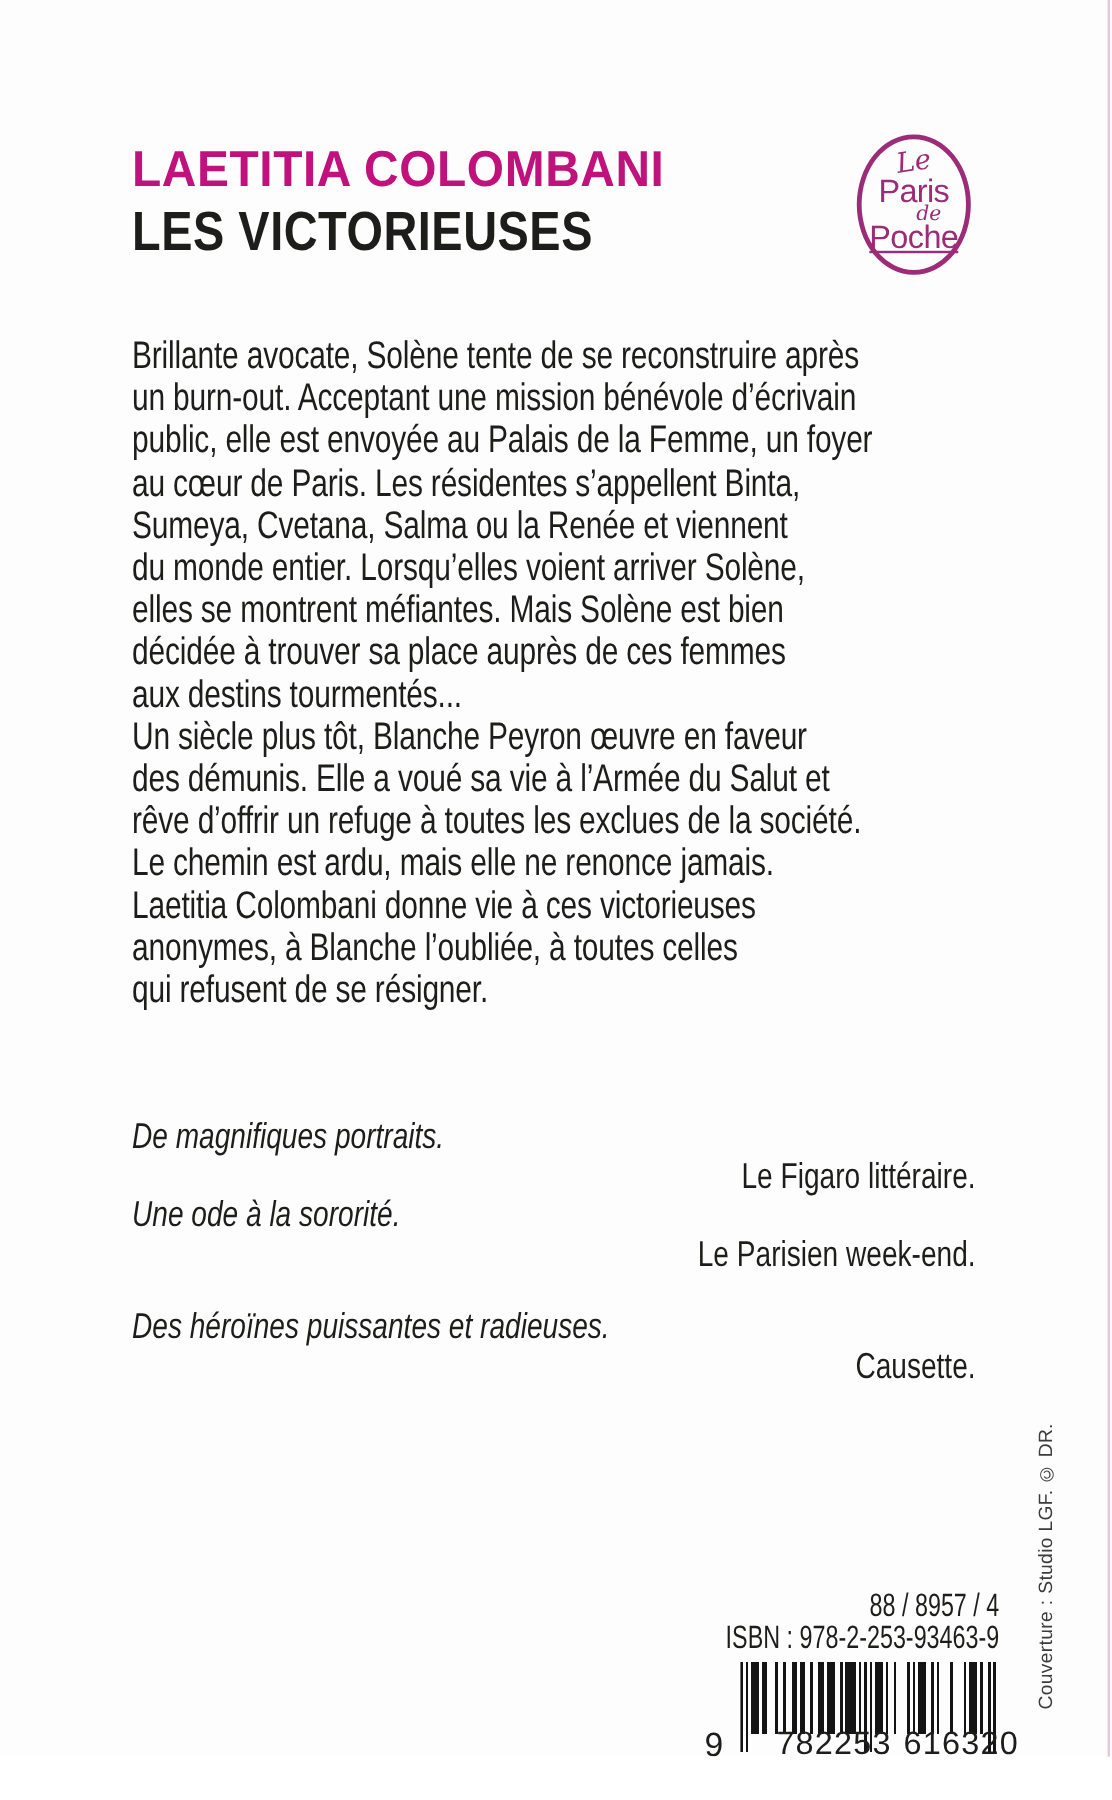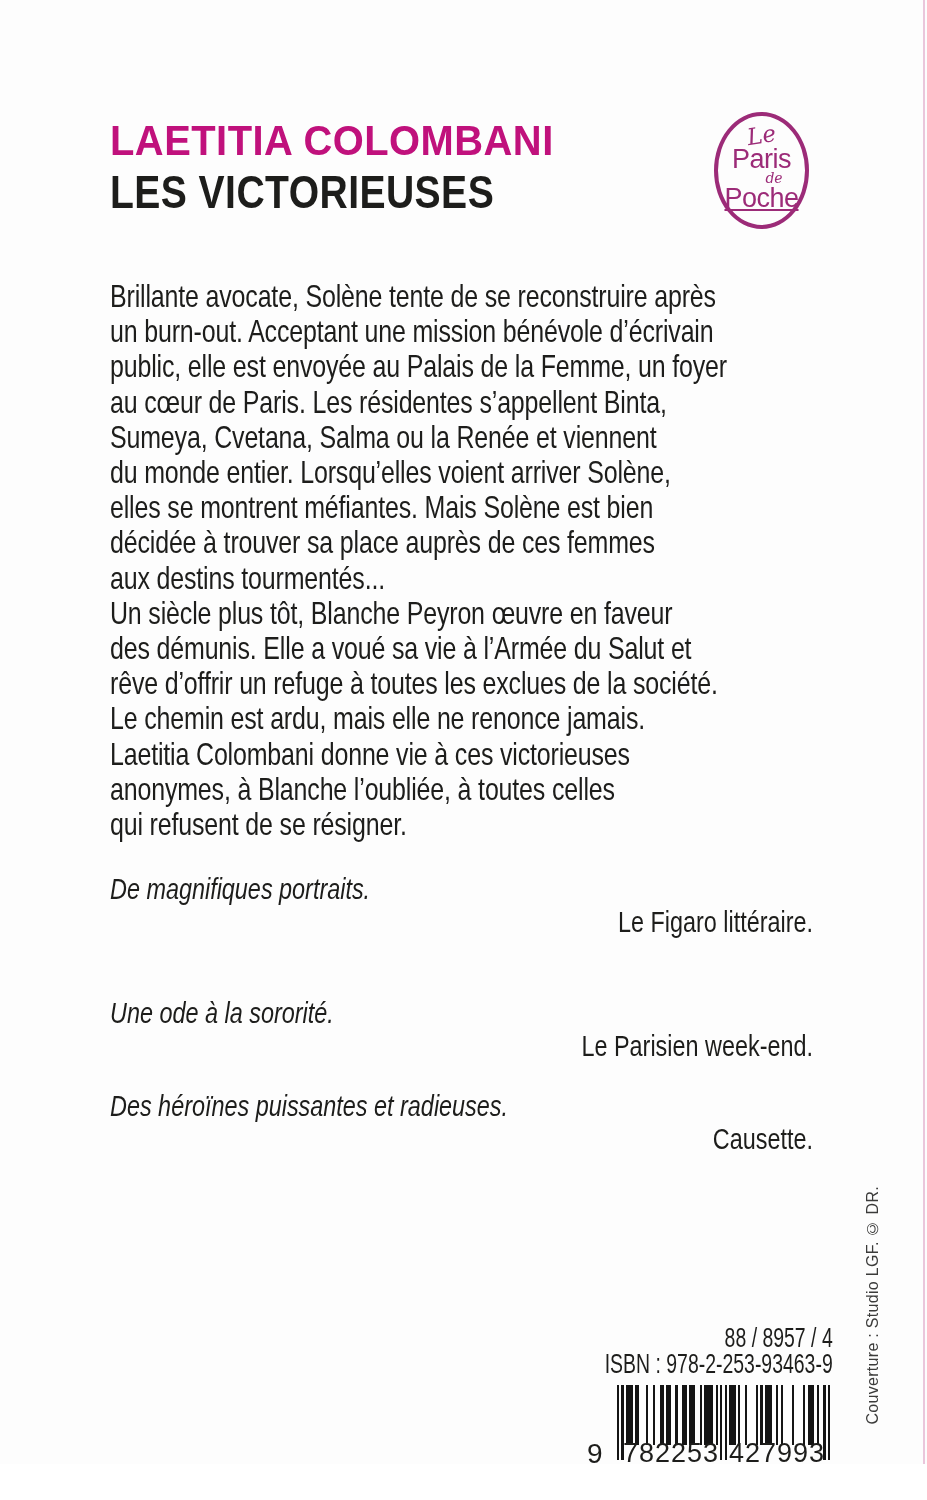--- a/index.html
+++ b/index.html
@@ -44,21 +44,21 @@
     color: var(--logo);
   }
   .logo-le {
     font-family: "DejaVu Serif", serif; font-style: italic;
     font-size: 23px; line-height: 1; margin-top: 8px;
     transform: rotate(-9deg);
   }
   .logo-livre { font-size: 27px; line-height: 24px; letter-spacing: -0.5px; }
   .logo-de {
     font-family: "DejaVu Serif", serif; font-style: italic;
-    font-size: 14px; line-height: 15px; margin-left: 25px;
+    font-size: 17px; line-height: 15px; margin-left: 25px;
   }
   .logo-poche { font-size: 27px; line-height: 25px; letter-spacing: -0.5px; text-decoration: underline; }
   .synopsis {
     position: absolute; left: 110px; top: 279px;
     width: 905px;
     font-size: 32px; line-height: 35.2px;
     white-space: pre-line;
     transform: scaleX(0.78); transform-origin: 0 0;
     letter-spacing: -0.2px;
   }
@@ -79,21 +79,21 @@
     transform: scaleX(0.72); transform-origin: 100% 0;
     white-space: nowrap;
   }
   .barcode { position: absolute; left: 617px; top: 1385px; width: 213px; height: 90px; }
   .barcode svg { display: block; }
   .bc-digit-9 {
     position: absolute; left: -30px; top: 55px;
     font-size: 28px; line-height: 1;
   }
   .bc-group { position: absolute; top: 55px; font-size: 27px; line-height: 1;
-    letter-spacing: 1px; text-align: center; }
+    letter-spacing: 1px; text-align: center; margin-left: 24px; }
   .bc-g1 { left: 6px; width: 95px; }
   .bc-g2 { left: 112px; width: 95px; }
   .credit {
     position: absolute; left: 864px; top: 1186px;
     writing-mode: vertical-rl; transform: rotate(180deg);
     font-size: 16px; letter-spacing: 0.3px;
     color: var(--credit); white-space: nowrap;
   }
   .page-edge {
     position: absolute; left: 923px; top: 0;
@@ -126,21 +126,21 @@
 décidée à trouver sa place auprès de ces femmes
 aux destins tourmentés...
 Un siècle plus tôt, Blanche Peyron œuvre en faveur
 des démunis. Elle a voué sa vie à l’Armée du Salut et
 rêve d’offrir un refuge à toutes les exclues de la société.
 Le chemin est ardu, mais elle ne renonce jamais.
 Laetitia Colombani donne vie à ces victorieuses
 anonymes, à Blanche l’oubliée, à toutes celles
 qui refusent de se résigner.</div>
 
-  <div class="quote" style="top:872px">
+  <div class="quote" style="top:931px">
     <div class="q-text">De magnifiques portraits.</div>
     <div class="q-source">Le Figaro littéraire.</div>
   </div>
   <div class="quote" style="top:1089px">
     <div class="q-text">Des héroïnes puissantes et radieuses.</div>
     <div class="q-source">Causette.</div>
   </div>
   <div class="quote" style="top:996px">
     <div class="q-text">Une ode à la sororité.</div>
     <div class="q-source">Le Parisien week-end.</div>
@@ -181,18 +181,18 @@
         <rect x="163.67" y="0" width="2.24" height="60"></rect>
         <rect x="174.88" y="0" width="2.24" height="60"></rect>
         <rect x="186.09" y="0" width="2.24" height="60"></rect>
         <rect x="190.58" y="0" width="6.73" height="60"></rect>
         <rect x="199.55" y="0" width="2.24" height="60"></rect>
         <rect x="206.27" y="0" width="2.24" height="75"></rect>
         <rect x="210.76" y="0" width="2.24" height="75"></rect>
       </svg>
     <div class="bc-digit-9">9</div>
     <div class="bc-group bc-g1">782253</div>
-    <div class="bc-group bc-g2">427993</div>
+    <div class="bc-group bc-g2">616320</div>
   </div>
 
   <div class="page-edge"></div>
 
 </div>
 
 </body></html>

